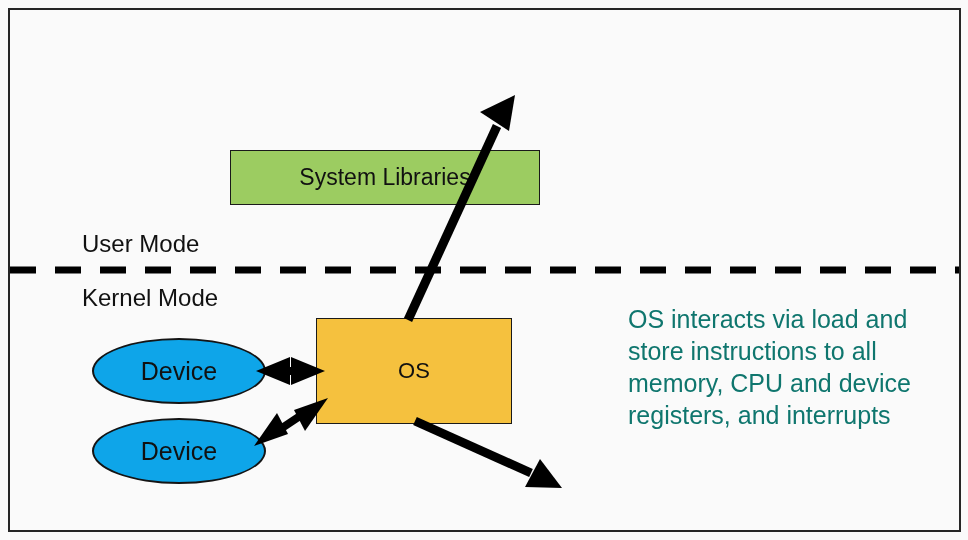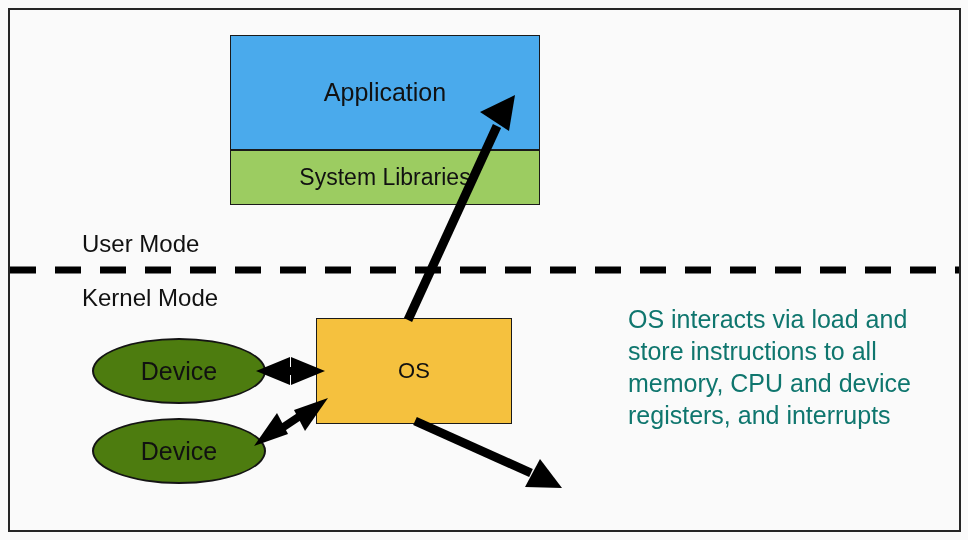--- a/index.html
+++ b/index.html
@@ -69,21 +69,21 @@
     width: 196px;
     height: 106px;
     background: #f5c13e;
     font-size: 22px;
   }
   .ellipse {
     position: absolute;
     box-sizing: border-box;
     border: 2.5px solid #141414;
     border-radius: 50%;
-    background: #4d7c0f;
+    background: #0ea5e9;
     display: flex;
     align-items: center;
     justify-content: center;
     color: #111111;
     font-size: 25px;
   }
   #device-1 {
     left: 92px;
     top: 338px;
     width: 174px;
@@ -125,23 +125,20 @@
     line-height: 1.28;
   }
 </style>
 </head>
 <body>
 
 <div id="canvas">
 
   <div id="frame"></div>
 
-  <div class="box" id="app-box">
-    <span>Application</span>
-  </div>
 
   <div class="box" id="os-box">
     <span>OS</span>
   </div>
 
   <div class="box" id="syslib-box">
     <span>System Libraries</span>
   </div>
 
   <div class="ellipse" id="device-1">

